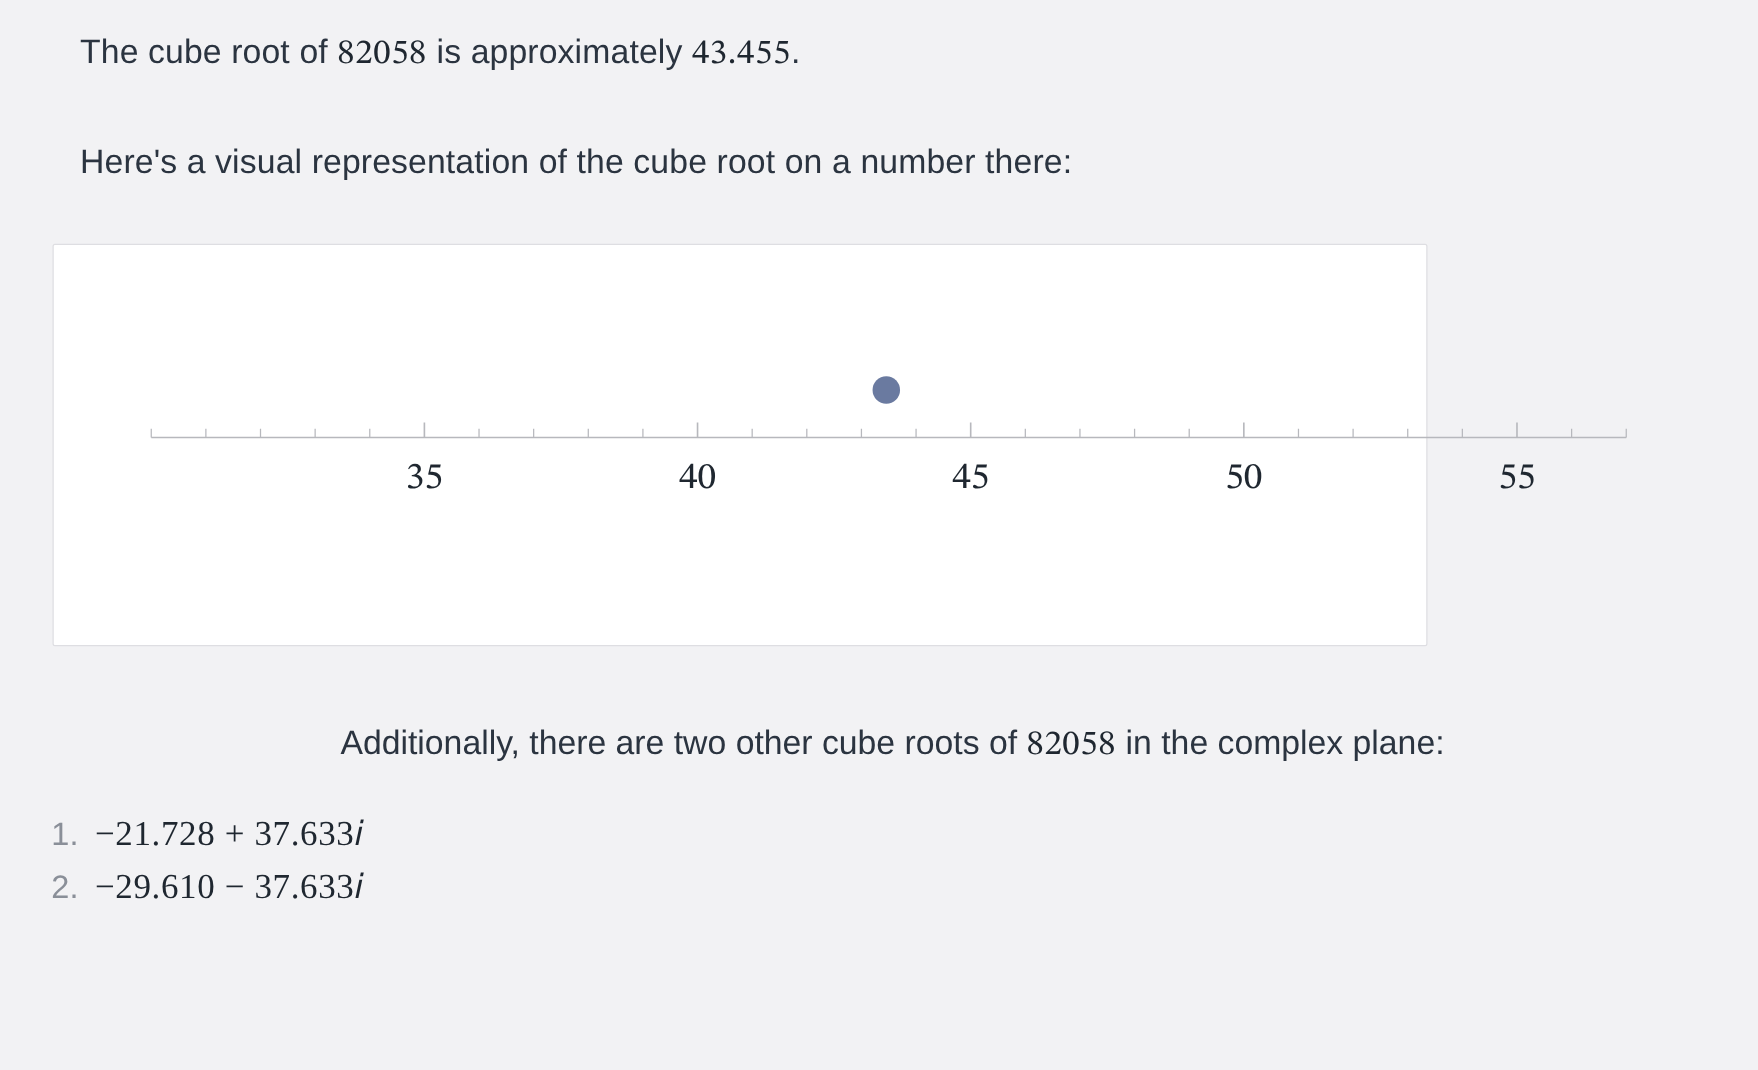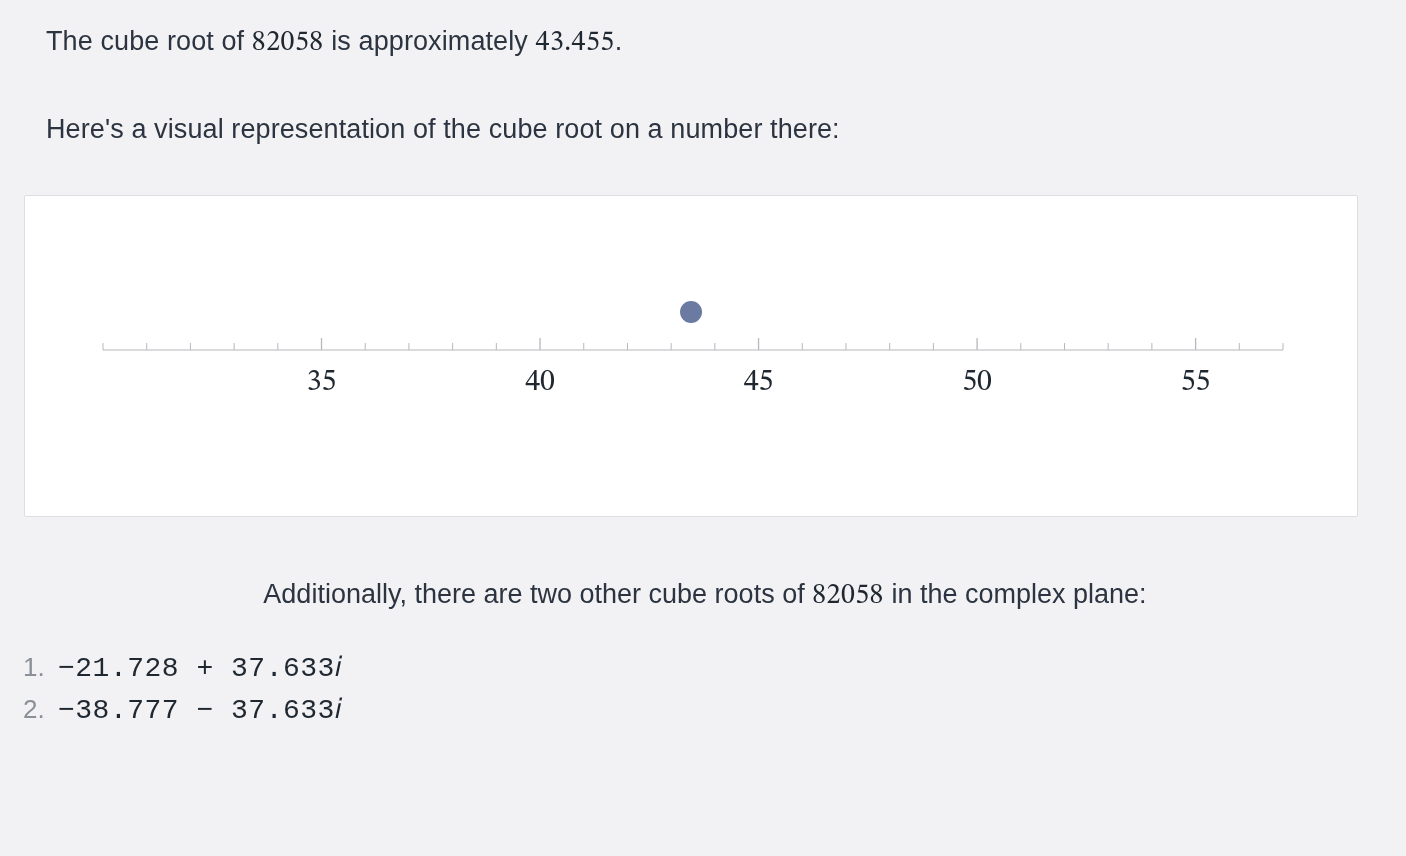--- a/index.html
+++ b/index.html
@@ -6,21 +6,21 @@
     margin: 0;
     padding: 0;
     background: #f2f2f4;
     font-family: -apple-system, BlinkMacSystemFont, "Segoe UI", Helvetica, Arial, sans-serif;
     color: #2b3440;
   }
   .page {
     width: 1406px;
     height: 856px;
     box-sizing: border-box;
-    padding: 22px 42px 10px 24px;
+    padding: 22px 42px 10px 42px;
   }
   .paragraph {
     font-size: 27px;
     line-height: 1.45;
     color: #2b3440;
     margin: 0 0 46px 22px;
     letter-spacing: 0.1px;
   }
   .mathnum {
     font-family: "Cambria Math", "STIX Two Math", "Latin Modern Math", Georgia, serif;
@@ -28,21 +28,21 @@
     color: #1f2730;
     letter-spacing: 0.5px;
   }
   .figure {
     background: #ffffff;
     border: 1px solid #dedee2;
     border-radius: 2px;
     margin: 0 0 58px 0;
     padding: 24px 28px 24px 28px;
     box-sizing: border-box;
-    width: 1334px;
+    width: 1100px;
     height: 322px;
     text-align: right;
   }
   .figure svg {
     display: block;
   }
   .paragraph2 {
     font-size: 27px;
     line-height: 1.45;
     color: #2b3440;
@@ -54,21 +54,21 @@
     padding: 0 0 0 28px;
     list-style: decimal;
     font-size: 26px;
     color: #8a8f98;
   }
   ol.complex-list li {
     margin: 0 0 10px 0;
     padding-left: 6px;
   }
   ol.complex-list li .expr {
-    font-family: Liberation Mono, monospace;
+    font-family: Liberation Serif, serif;
     color: #1f2730;
     font-size: 28px;
     letter-spacing: 0.5px;
   }
 </style>
 </head>
 <body>
 
 <div class="page">
 
@@ -117,16 +117,16 @@
         <circle cx="638.0333333333333" cy="92" r="11" fill="#6a7aa0"></circle>
       </svg>
   </div>
 
   <p class="paragraph2">
     <span>Additionally, there are two other cube roots of </span><span class="mathnum">82058</span><span> in the complex plane:</span>
   </p>
 
   <ol class="complex-list">
     <li><span class="expr">−21.728 + 37.633𝑖</span></li>
-    <li><span class="expr">−38.777 − 37.633𝑖</span></li>
+    <li><span class="expr">−29.610 − 37.633𝑖</span></li>
   </ol>
 
 </div>
 
 </body></html>

